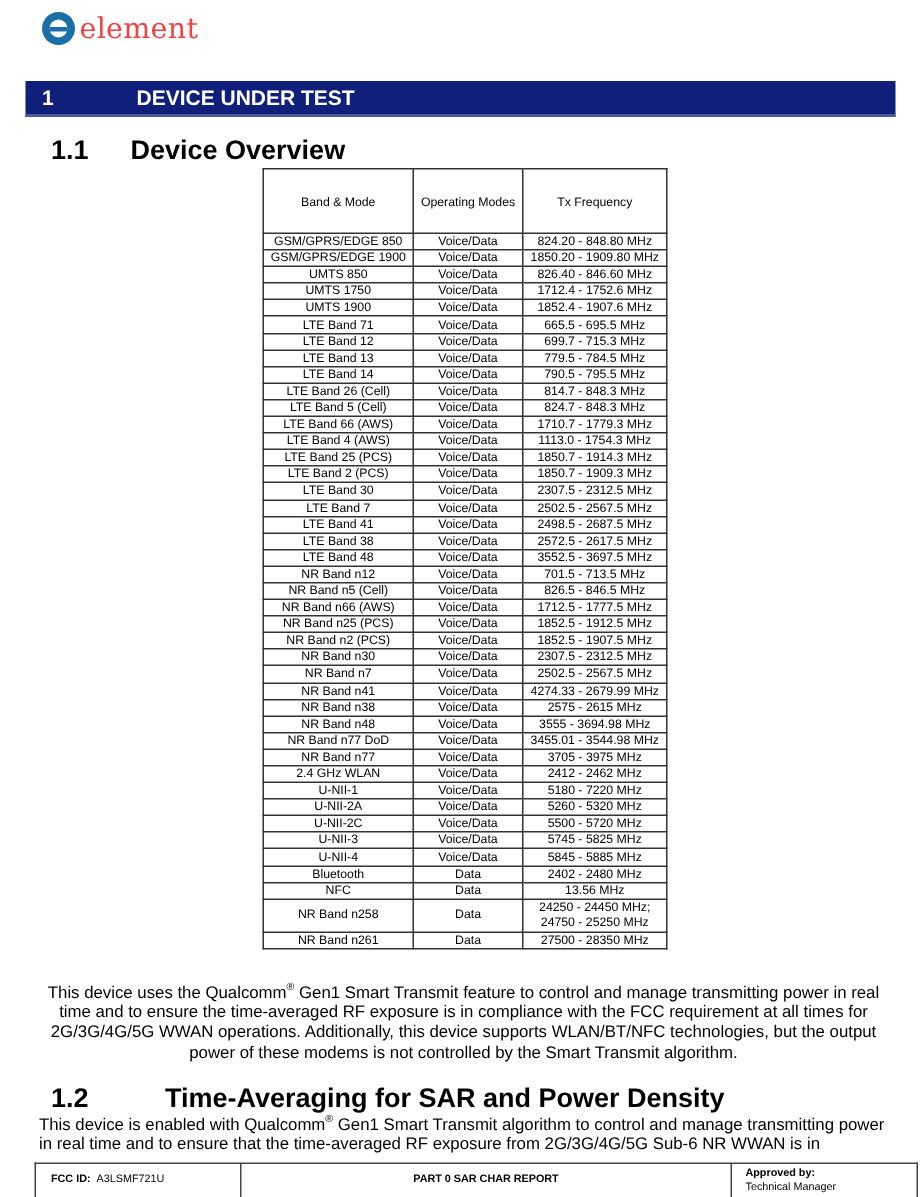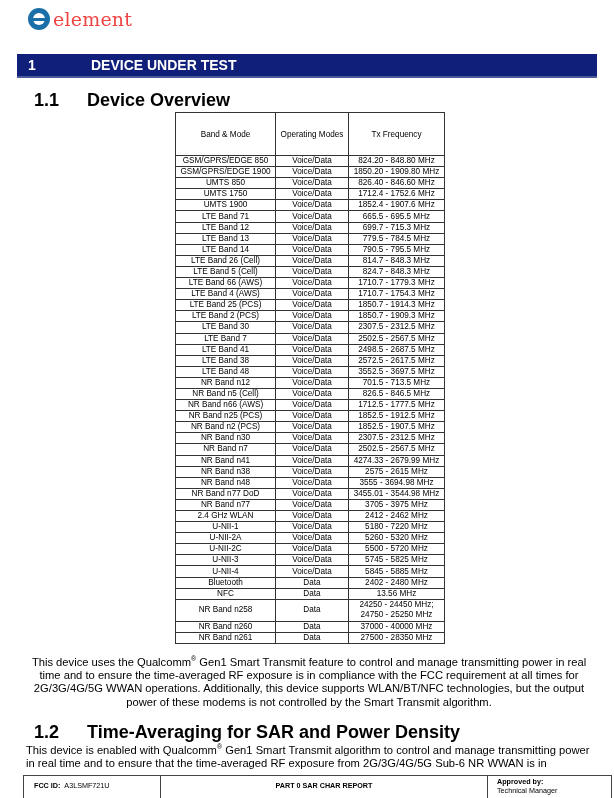--- a/index.html
+++ b/index.html
@@ -11,21 +11,21 @@
   .logo-mark::after { content: ""; position: absolute; left: 5px; top: 10px; width: 12px; height: 2.5px; background: #1b6fa8; }
   .logo-text { font-family: "DejaVu Serif", serif; font-size: 19px; color: #ef4444; letter-spacing: 0.2px; }
 
   .section-bar { position: absolute; left: 17px; top: 54px; width: 580px; height: 22px; background: #0f1f7a; border-bottom: 2px solid #4a5a9a; color: #fff; font-weight: bold; font-size: 14px; display: flex; align-items: center; }
   .section-bar .num { width: 48px; padding-left: 11px; box-sizing: border-box; }
   .section-bar .ttl { padding-left: 26px; }
 
   .subhead { position: absolute; font-weight: bold; font-size: 18px; display: flex; }
   .subhead .num { width: 53px; }
   .sh1 { left: 34px; top: 90px; }
-  .sh2 { left: 34px; top: 722px; }
+  .sh2 { left: 34px; top: 722px; gap: 23px; }
 
   table.dev { position: absolute; left: 175px; top: 112px; border-collapse: collapse; font-size: 8.2px; }
   table.dev th, table.dev td { border: 1px solid #333; text-align: center; padding: 0 2px; }
   table.dev th { font-weight: normal; height: 42px; font-size: 8.2px; }
   table.dev td { height: 10.1px; line-height: 10px; white-space: nowrap; }
   table.dev col.c1 { width: 100px; }
   table.dev col.c2 { width: 73px; }
   table.dev col.c3 { width: 96px; }
 
   .para { position: absolute; font-size: 11.2px; line-height: 13.2px; }
@@ -128,21 +128,21 @@
         <td>824.7 - 848.3 MHz</td>
       </tr>
       <tr>
         <td>LTE Band 66 (AWS)</td>
         <td>Voice/Data</td>
         <td>1710.7 - 1779.3 MHz</td>
       </tr>
       <tr>
         <td>LTE Band 4 (AWS)</td>
         <td>Voice/Data</td>
-        <td>1710.7 - 1754.3 MHz</td>
+        <td>1113.0 - 1754.3 MHz</td>
       </tr>
       <tr>
         <td>LTE Band 25 (PCS)</td>
         <td>Voice/Data</td>
         <td>1850.7 - 1914.3 MHz</td>
       </tr>
       <tr>
         <td>LTE Band 2 (PCS)</td>
         <td>Voice/Data</td>
         <td>1850.7 - 1909.3 MHz</td>
@@ -274,25 +274,20 @@
       </tr>
       <tr>
         <td>NR Band n258</td>
         <td>Data</td>
         <td style="height: 21px;">
           <div>24250 - 24450 MHz;</div>
           <div>24750 - 25250 MHz</div>
         </td>
       </tr>
       <tr>
-        <td>NR Band n260</td>
-        <td>Data</td>
-        <td>37000 - 40000 MHz</td>
-      </tr>
-      <tr>
         <td>NR Band n261</td>
         <td>Data</td>
         <td>27500 - 28350 MHz</td>
       </tr>
     </tbody>
 </table>
 
 <div class="para p1"><span>This device uses the Qualcomm</span><sup>®</sup><span> Gen1 Smart Transmit feature to control and manage transmitting power in real time and to ensure the time-averaged RF exposure is in compliance with the FCC requirement at all times for 2G/3G/4G/5G WWAN operations. Additionally, this device supports WLAN/BT/NFC technologies, but the output power of these modems is not controlled by the Smart Transmit algorithm.</span></div>
 
 <div class="subhead sh2">

